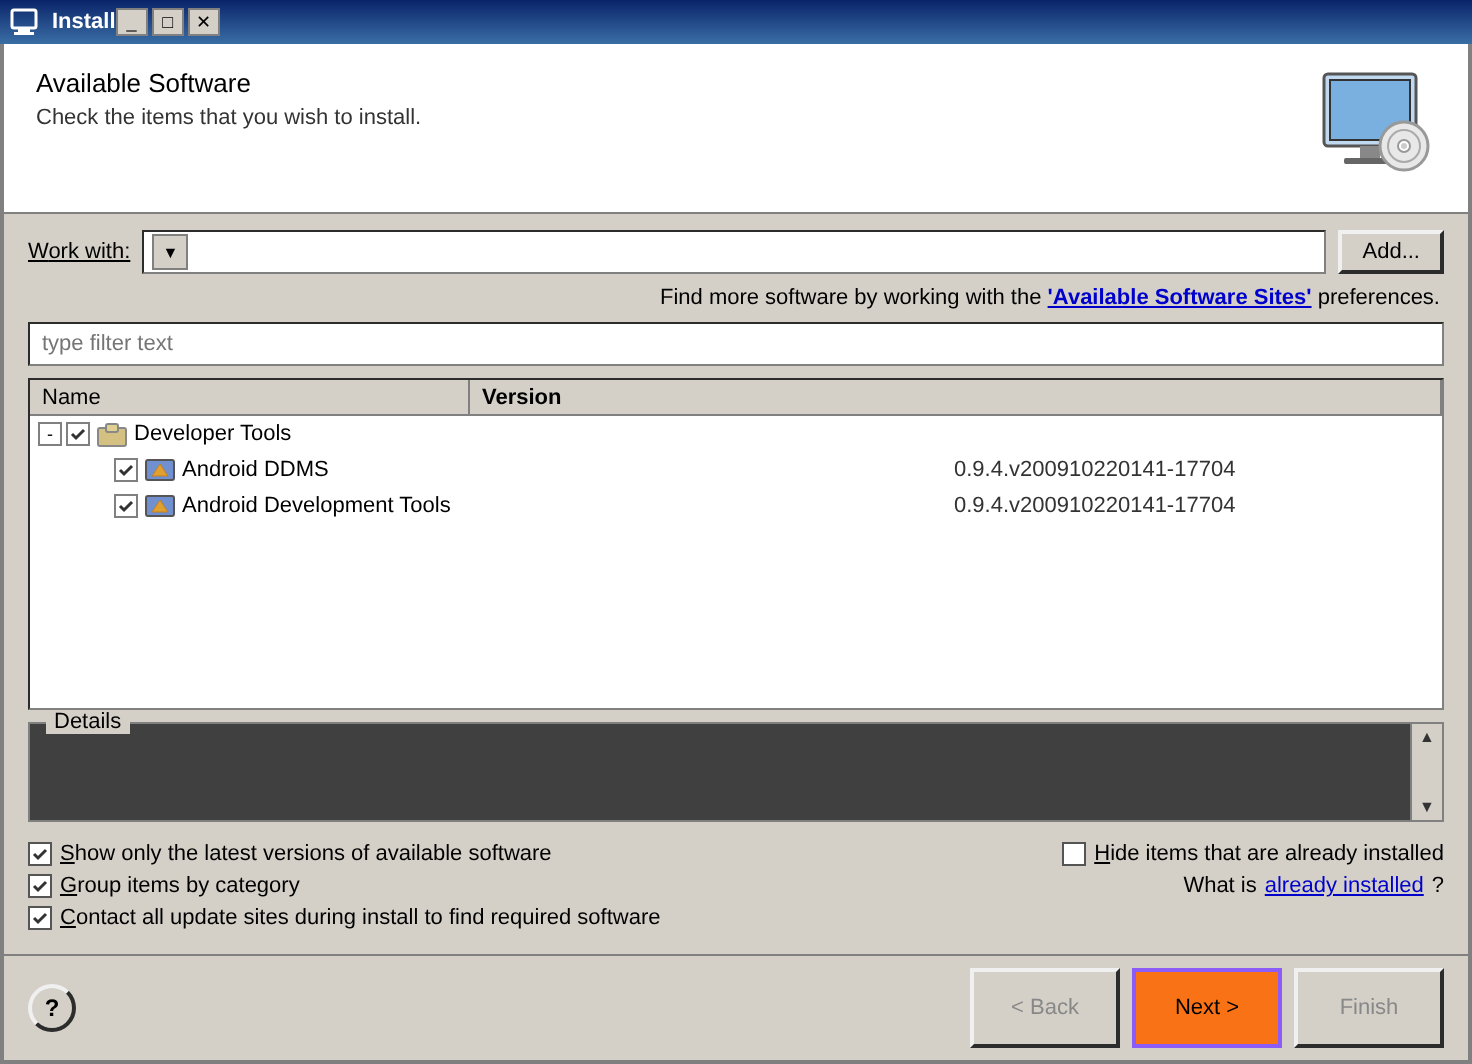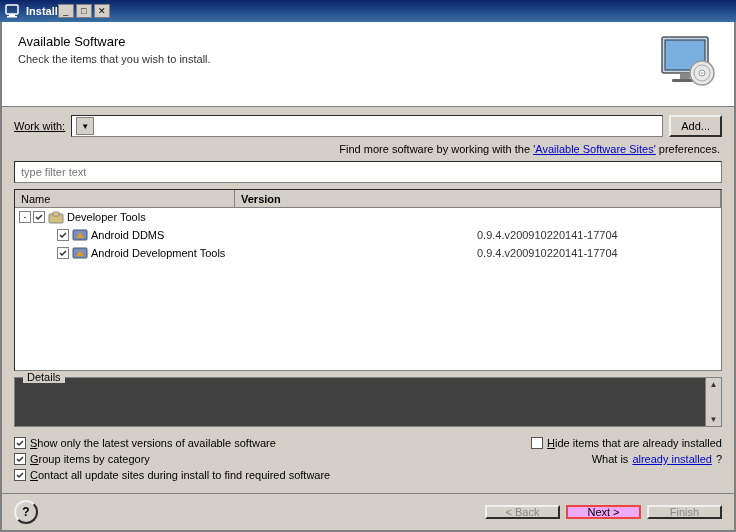--- a/index.html
+++ b/index.html
@@ -157,20 +157,21 @@
     
     .info-row {
       font-size: 11px;
       text-align: right;
       padding-right: 2px;
     }
     .info-link {
       color: #0000cc;
       text-decoration: underline;
       cursor: pointer;
+      font-weight: bold;
     }
 
     
     .filter-input {
       width: 100%;
       height: 22px;
       border: 1px inset #808080;
       background: white;
       padding: 2px 6px;
       font-size: 11px;
@@ -340,40 +341,40 @@
       justify-content: center;
       font-size: 12px;
       font-weight: bold;
       cursor: pointer;
     }
     .nav-buttons {
       display: flex;
       gap: 6px;
     }
     .nav-btn {
-      height: 14px;
+      height: 40px;
       min-width: 75px;
       padding: 0 12px;
       background: #d4d0c8;
       border: 2px outset #f0f0f0;
       border-right-color: #808080;
       border-bottom-color: #808080;
       cursor: pointer;
       font-size: 11px;
       display: flex;
       align-items: center;
       justify-content: center;
     }
     .nav-btn:disabled, .nav-btn.disabled {
       color: #888;
       cursor: default;
     }
     .nav-btn.default-btn {
-      border: 2px solid #ef4444;
-      background: #f0abfc;
+      border: 2px solid #8b5cf6;
+      background: #f97316;
     }
   </style>
 </head>
 <body>
 
 <div class="title-bar">
   <div class="title-bar-left">
 
     <svg class="title-icon" viewBox="0 0 16 16">
       <rect x="2" y="2" width="12" height="9" rx="1" fill="none" stroke="white" stroke-width="1.5"></rect>

